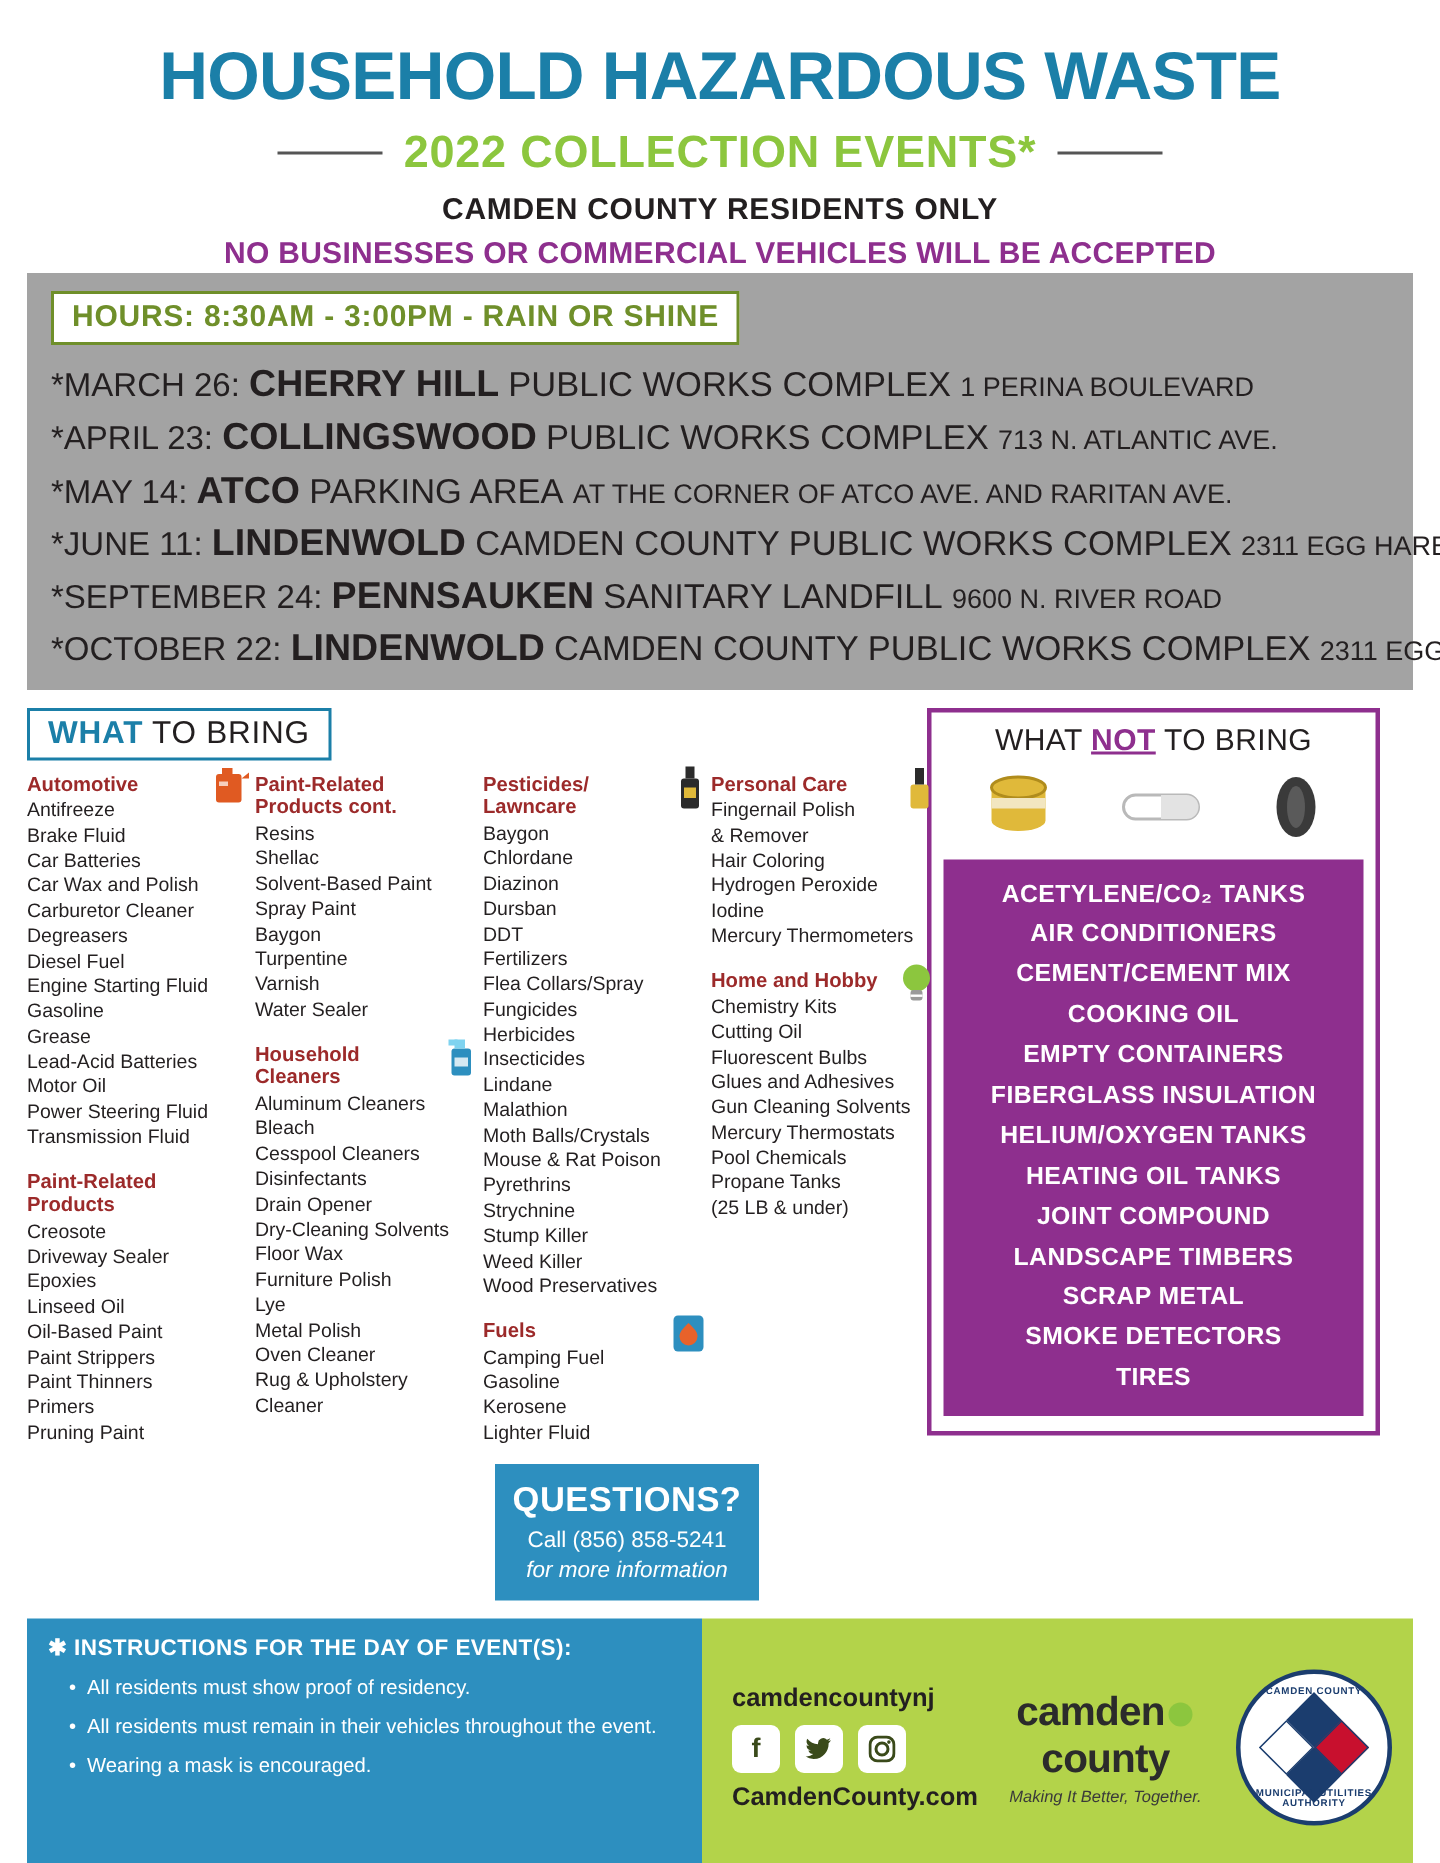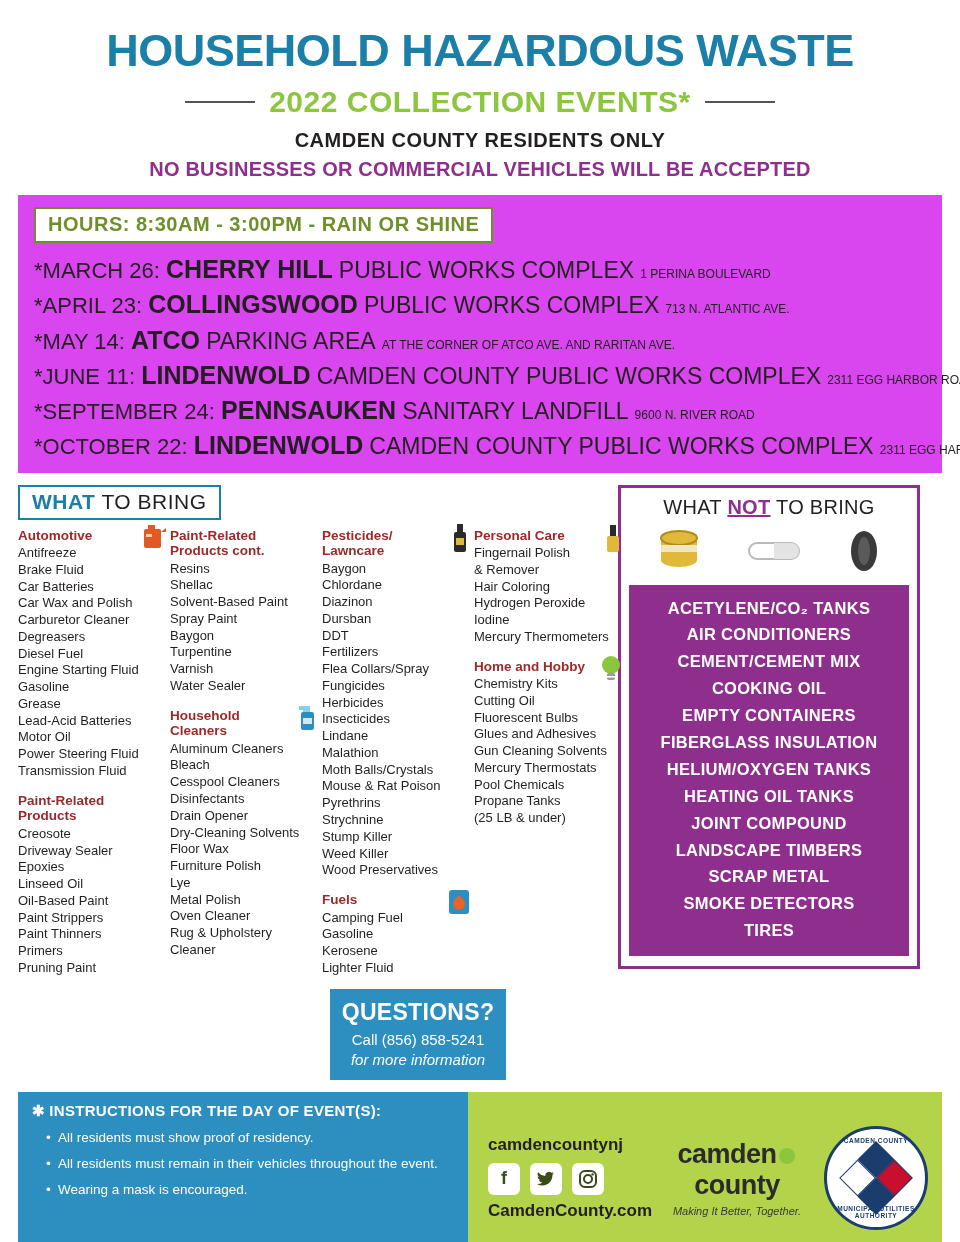--- a/index.html
+++ b/index.html
@@ -36,22 +36,22 @@
     text-align:center; font-size:20px; font-weight:bold; color:#231f20;
     margin-top:10px; letter-spacing:0.5px;
   }
   .sub3 {
     text-align:center; font-size:20px; font-weight:bold; color:#8e2f8e;
     margin-top:6px; letter-spacing:0.2px;
   }
 
   
   .events {
-    margin-top:14px;
-    background:#d946ef;
+    margin-top:1px;
+    background:#a3a3a3;
     padding:12px 16px 14px 16px;
   }
   .hours {
     display:inline-block;
     background:#ffffff;
     border:2px solid #6f8f2a;
     color:#6f8f2a;
     font-weight:bold;
     font-size:20px;
     padding:4px 12px 5px 12px;
@@ -61,21 +61,21 @@
   .event {
     font-size:22px;
     color:#231f20;
     margin-top:9px;
     line-height:1.05;
     white-space:nowrap;
   }
   .event .date { font-weight:normal; }
   .event .city { font-weight:bold; font-size:25px; }
   .event .place { font-size:23px; }
-  .event .addr { font-size:12px; }
+  .event .addr { font-size:18px; }
 
   
   .middle { display:flex; margin-top:12px; gap:0; }
   .bring { width:600px; position:relative; }
   .bring-head {
     display:inline-block;
     border:2px solid #1b7fa8;
     padding:3px 12px 4px 12px;
     font-size:21px;
     letter-spacing:0.5px;

